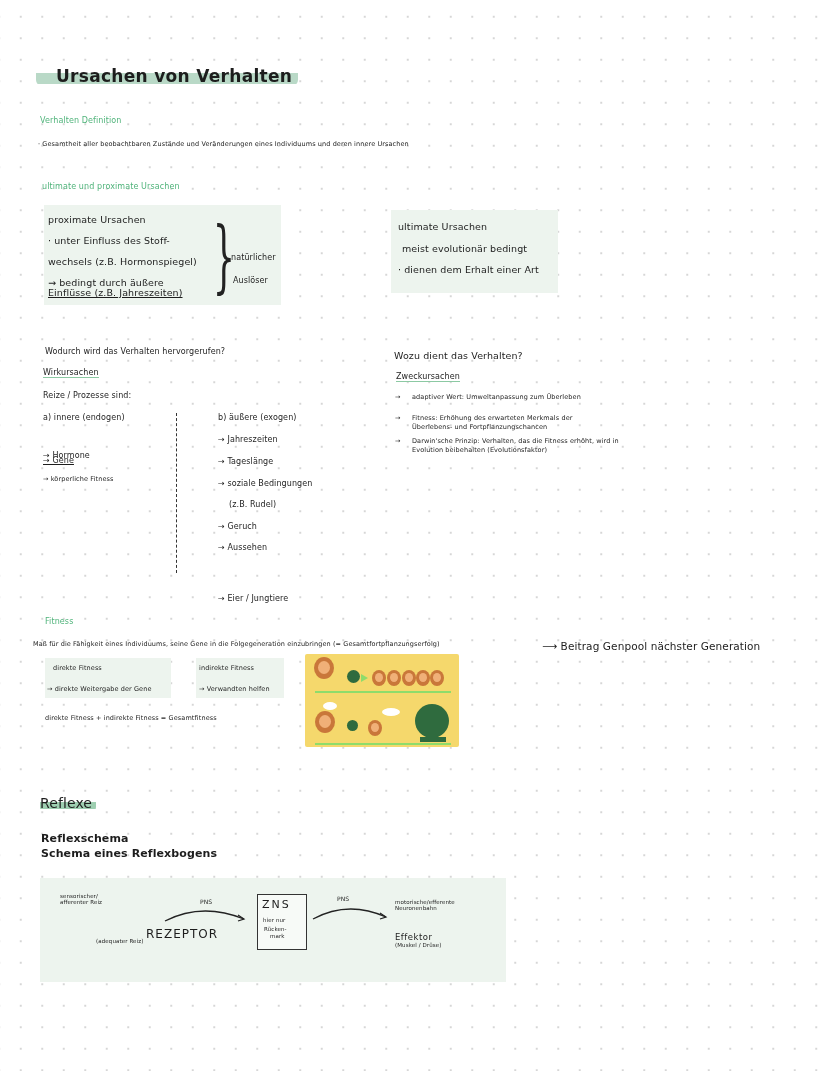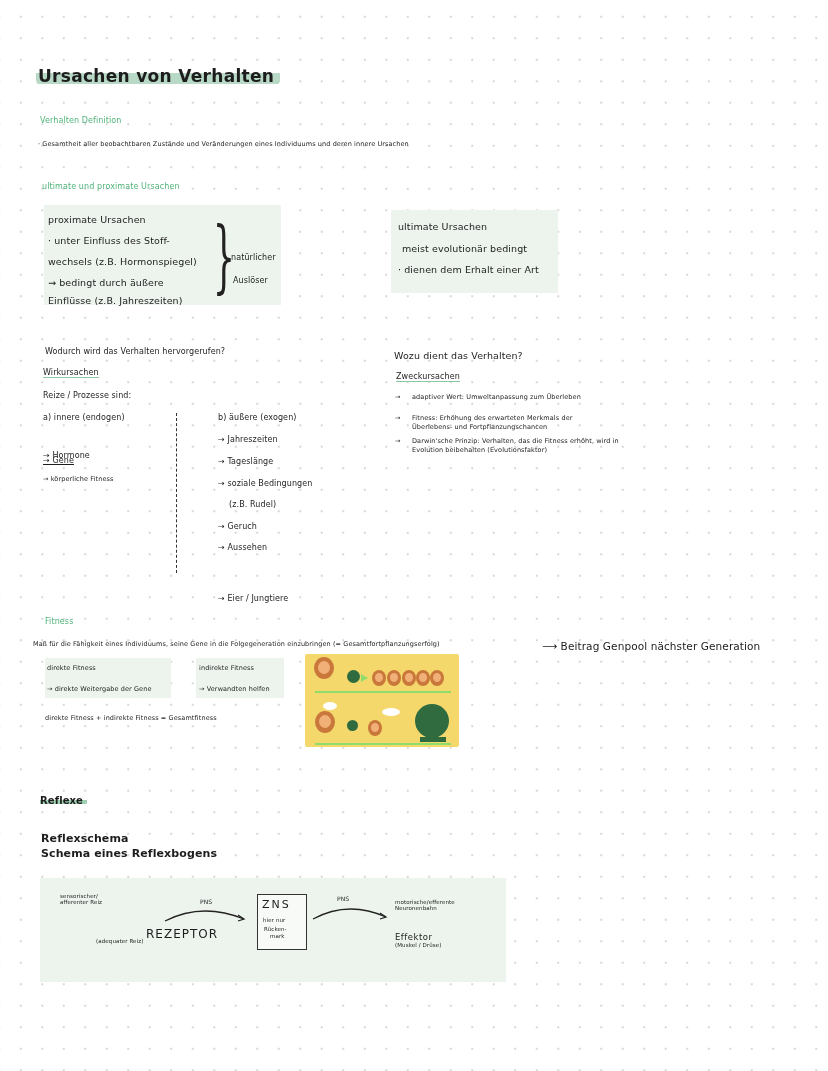--- a/index.html
+++ b/index.html
@@ -10,37 +10,37 @@
     background-size: 21.5px 21.5px;
     background-position: 10px 6px;
     font-family: "DejaVu Sans", sans-serif;
     color: #1d1d1d;
   }
   .abs { position: absolute; }
   .hand { font-family: "DejaVu Sans", sans-serif; letter-spacing: 0.1px; }
   .title {
     font-size: 17px; font-weight: bold; letter-spacing: 0.3px;
     background: linear-gradient(to bottom, transparent 35%, #b9d9c7 35%, #b9d9c7 90%, transparent 90%);
-    padding: 0 6px 0 2px; border-radius: 6px;
+    padding: 0 6px 0 20px; border-radius: 6px;
   }
   .subtitle-green { color: #4fb37a; font-size: 8px; }
   .tiny { font-size: 6.5px; }
   .small { font-size: 8px; }
   .mid { font-size: 9.5px; }
   .box {
     background: #edf4ee;
   }
   .underline-green { border-bottom: 1.5px solid #8cc9a3; }
   .dashed-v {
     border-left: 1.5px dashed #333;
   }
   .zns-box { border: 1.5px solid #333; background: #f7faf7; }
   .brace { font-family: "DejaVu Serif", serif; font-size: 78px; font-weight: 200; transform: scaleX(0.45); line-height: 1; color: #222; }
   .section-title {
-    font-size: 10px; font-weight: bold;
+    font-size: 14px; font-weight: normal;
     background: linear-gradient(to bottom, transparent 45%, #9ecfb1 45%, #9ecfb1 85%, transparent 85%);
     padding-right: 4px; border-radius: 4px;
   }
   .lion-img {
     background: #f5d86c; border-radius: 2px; overflow: hidden;
   }
   .lion { position: absolute; width: 20px; height: 22px; border-radius: 50%; background: #c9773a; }
   .lion::after { content:""; position:absolute; left:4px; top:4px; width:12px; height:13px; border-radius:50%; background:#f0b078; }
   .lion-small { width: 14px; height: 16px; }
   .lion-small::after { left:3px; top:3px; width:8px; height:9px; }
@@ -55,21 +55,21 @@
 <div class="abs subtitle-green hand" style="left:40px; top:116px;">Verhalten Definition</div>
 <div class="abs tiny hand" style="left:38px; top:140px; width:560px;">· Gesamtheit aller beobachtbaren Zustände und Veränderungen eines Individuums und deren innere Ursachen</div>
 
 <div class="abs subtitle-green hand" style="left:42px; top:182px;">ultimate und proximate Ursachen</div>
 
 <div class="abs box" style="left:44px; top:205px; width:237px; height:100px;">
   <div class="abs mid hand" style="left:4px; top:9px;">proximate Ursachen</div>
   <div class="abs mid hand" style="left:4px; top:30px;">· unter Einfluss des Stoff-</div>
   <div class="abs mid hand" style="left:4px; top:51px;">wechsels (z.B. Hormonspiegel)</div>
   <div class="abs mid hand" style="left:4px; top:72px;">→ bedingt durch äußere</div>
-  <div class="abs mid hand" style="left:4px; top:90px;">Einflüsse (z.B. Jahreszeiten)</div>
+  <div class="abs mid hand" style="left:4px; top:82px;text-decoration:underline;">Einflüsse (z.B. Jahreszeiten)</div>
   <div class="abs brace" style="left:155px; top:12px;">}</div>
   <div class="abs small hand" style="left:187px; top:48px;">natürlicher</div>
   <div class="abs small hand" style="left:189px; top:71px;">Auslöser</div>
 </div>
 
 <div class="abs box" style="left:391px; top:210px; width:167px; height:83px;">
   <div class="abs mid hand" style="left:7px; top:11px;">ultimate Ursachen</div>
   <div class="abs mid hand" style="left:11px; top:33px;">meist evolutionär bedingt</div>
   <div class="abs mid hand" style="left:7px; top:54px;">· dienen dem Erhalt einer Art</div>
 </div>
@@ -102,21 +102,21 @@
 <div class="abs tiny hand" style="left:395px; top:414px;">→</div>
 <div class="abs tiny hand" style="left:412px; top:414px; width:200px; line-height:9px;">Fitness: Erhöhung des erwarteten Merkmals der Überlebens- und Fortpflanzungschancen</div>
 <div class="abs tiny hand" style="left:395px; top:437px;">→</div>
 <div class="abs tiny hand" style="left:412px; top:437px; width:215px; line-height:9px;">Darwin'sche Prinzip: Verhalten, das die Fitness erhöht, wird in Evolution beibehalten (Evolutionsfaktor)</div>
 
 <div class="abs subtitle-green hand" style="left:45px; top:617px;">Fitness</div>
 <div class="abs tiny hand" style="left:33px; top:640px; white-space:nowrap;">Maß für die Fähigkeit eines Individuums, seine Gene in die Folgegeneration einzubringen (= Gesamtfortpflanzungserfolg)</div>
 <div class="abs hand" style="left:542px; top:640px; font-size:10.5px; white-space:nowrap;">⟶ Beitrag Genpool nächster Generation</div>
 
 <div class="abs box" style="left:45px; top:658px; width:126px; height:40px;">
-  <div class="abs tiny hand" style="left:2px; top:6px;">direkte Fitness</div>
+  <div class="abs tiny hand" style="left:8px; top:6px;">direkte Fitness</div>
   <div class="abs tiny hand" style="left:2px; top:27px;">→ direkte Weitergabe der Gene</div>
 </div>
 <div class="abs box" style="left:196px; top:658px; width:88px; height:40px;">
   <div class="abs tiny hand" style="left:3px; top:6px;">indirekte Fitness</div>
   <div class="abs tiny hand" style="left:3px; top:27px;">→ Verwandten helfen</div>
 </div>
 <div class="abs tiny hand" style="left:45px; top:714px;">direkte Fitness + indirekte Fitness = Gesamtfitness</div>
 
 <div class="abs lion-img" style="left:305px; top:654px; width:154px; height:93px;">
   <div class="lion" style="left:9px; top:3px;"></div>

